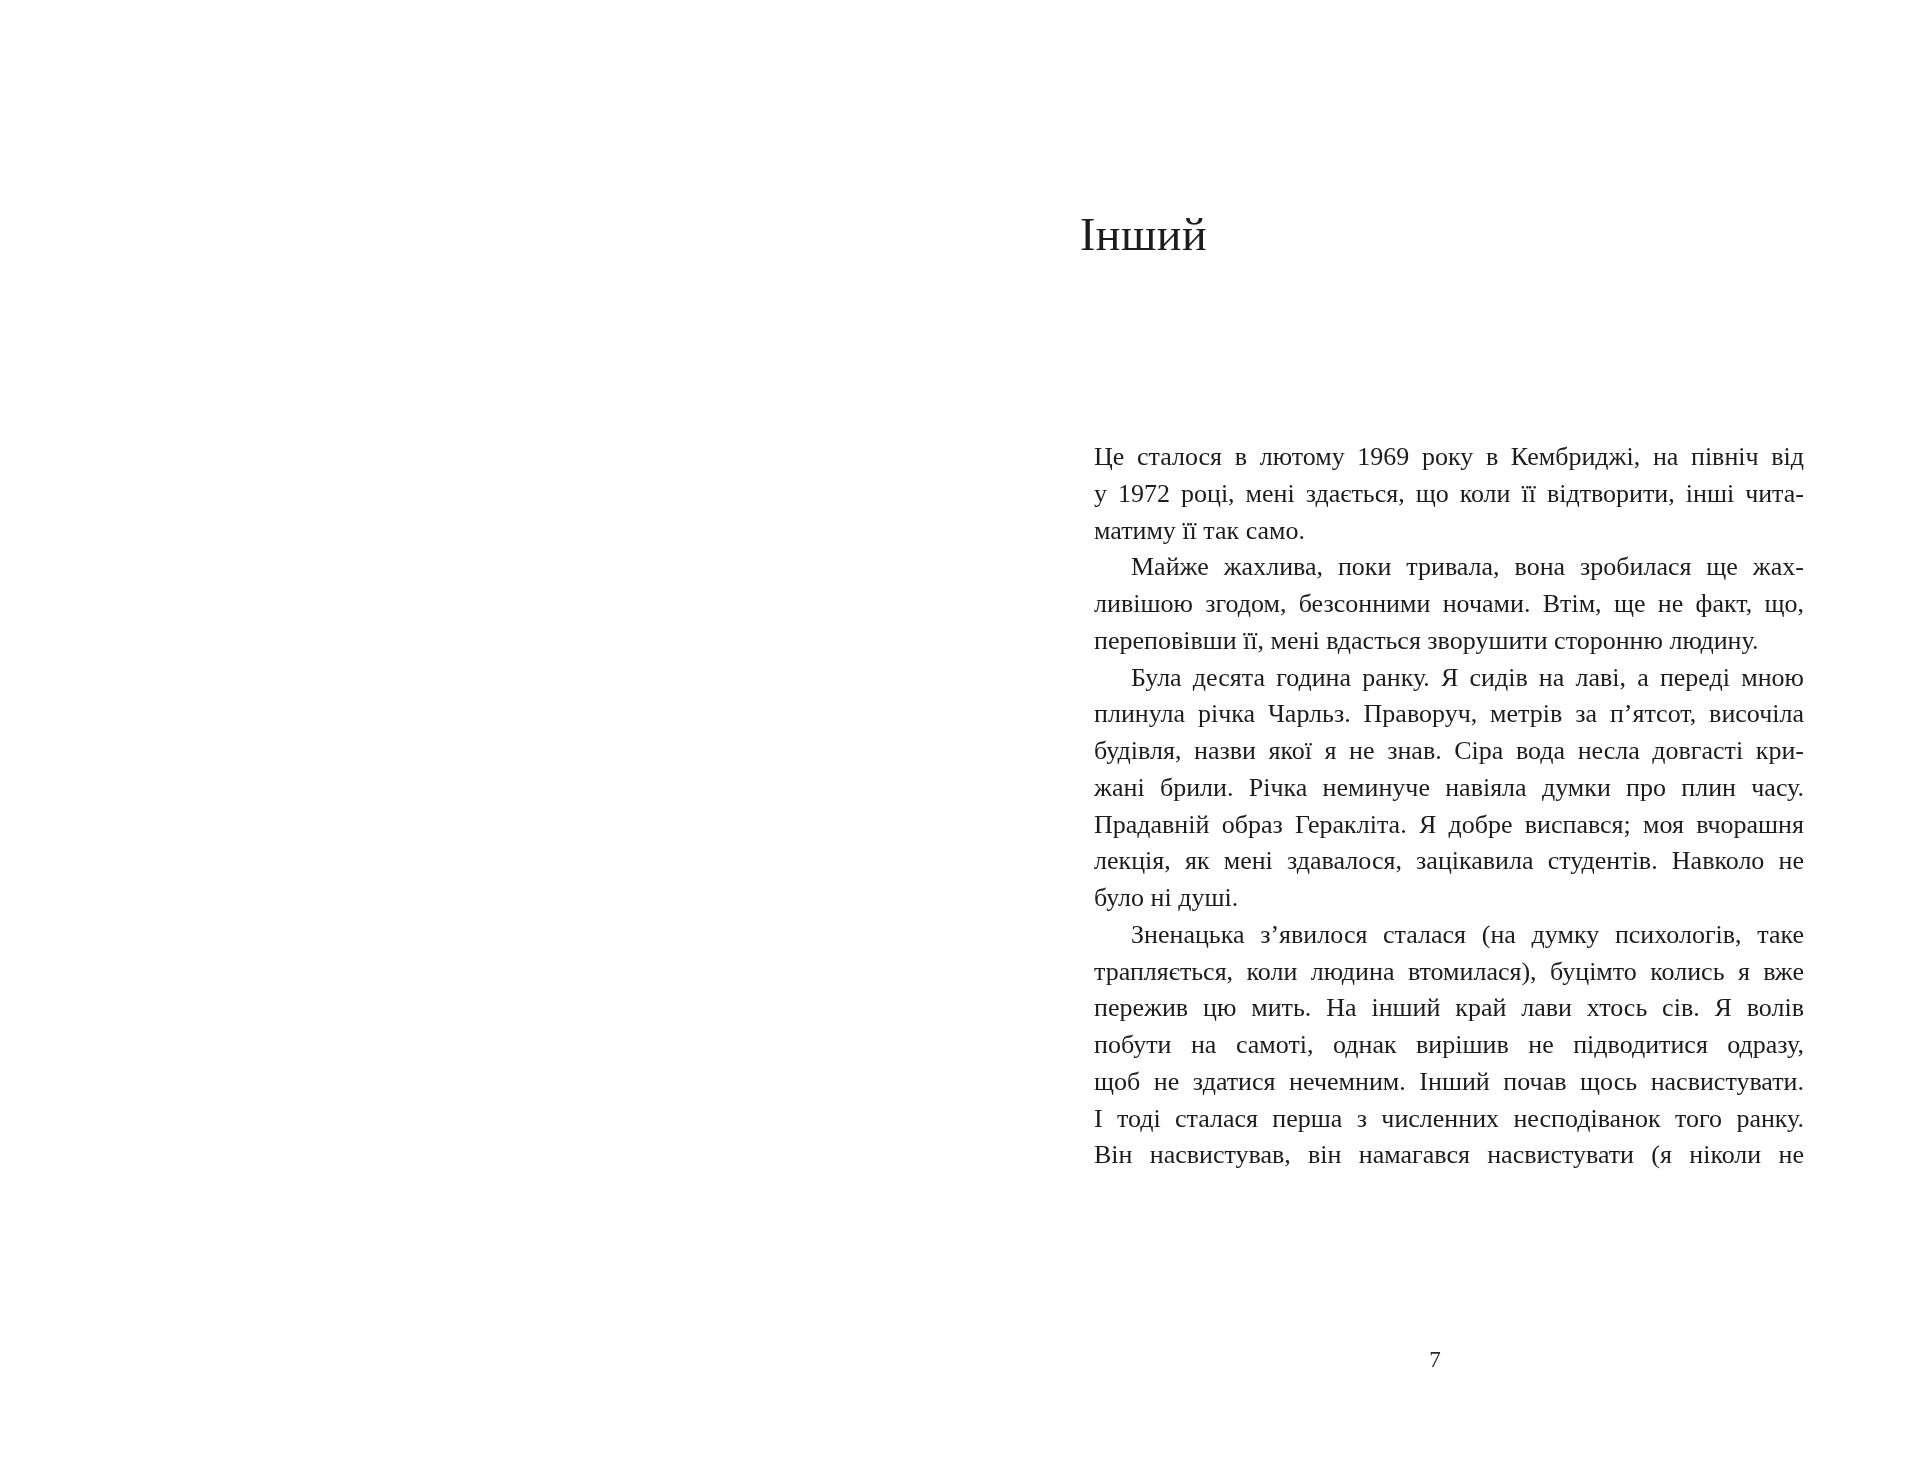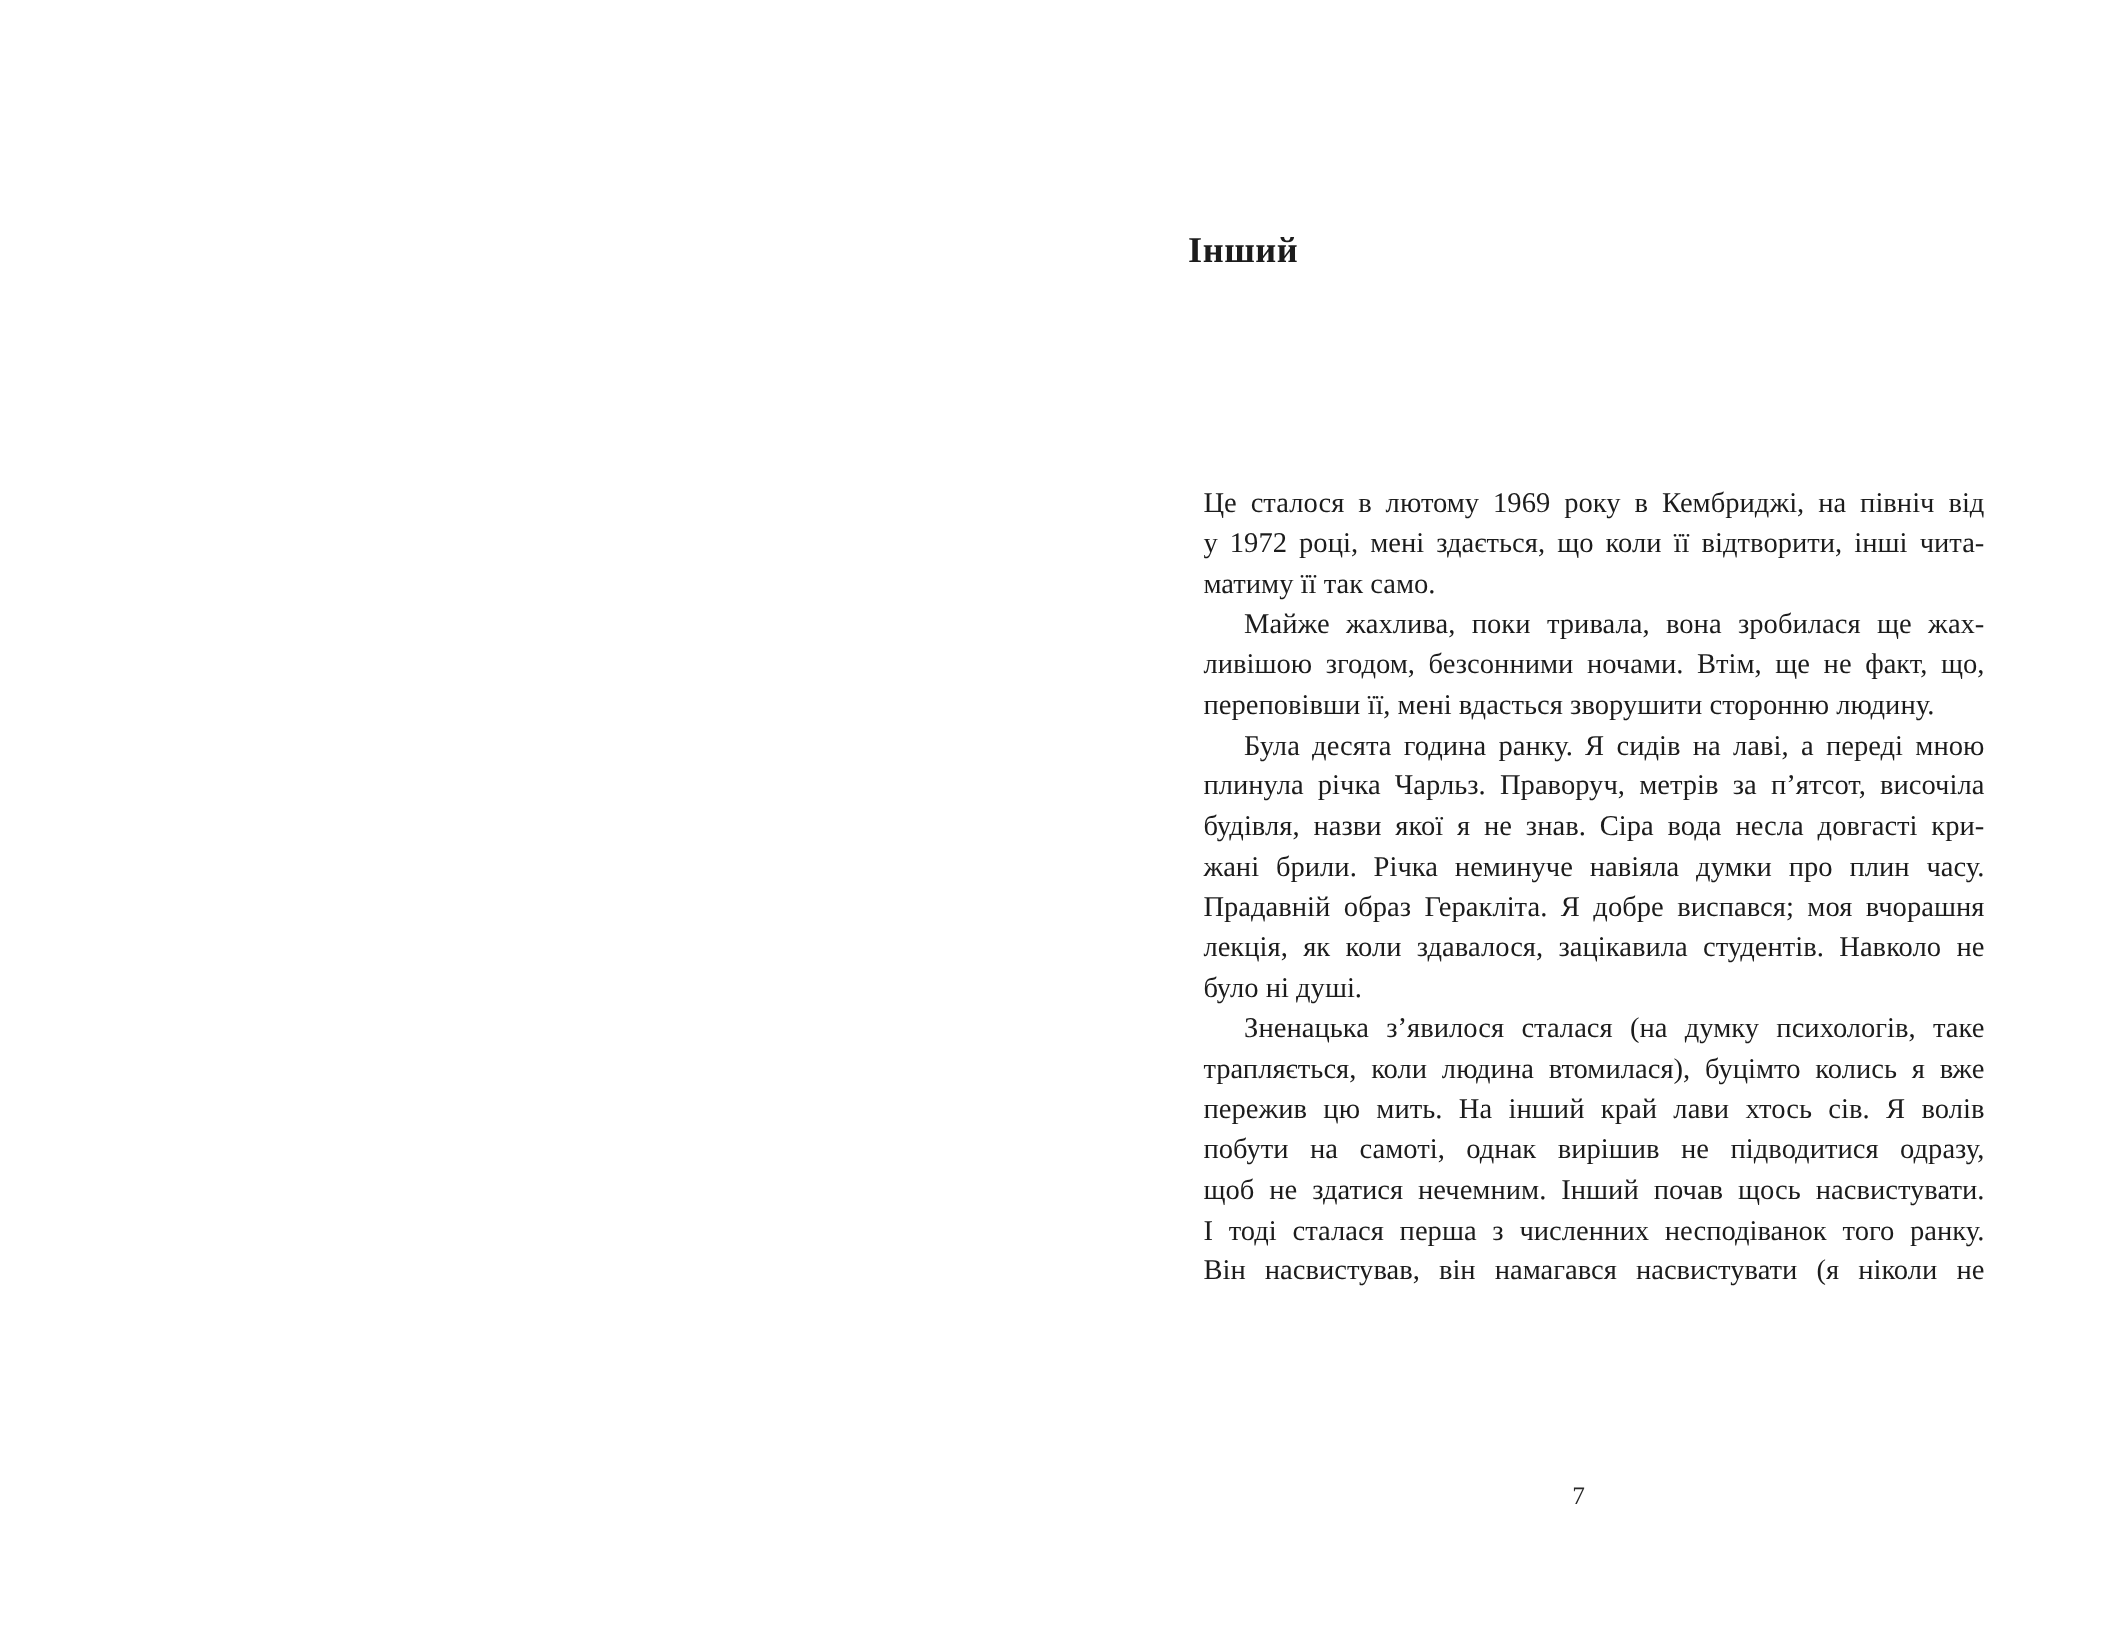--- a/index.html
+++ b/index.html
@@ -14,22 +14,22 @@
     background: #ffffff;
     font-family: "Liberation Serif", "DejaVu Serif", serif;
     color: #1c1c1c;
     overflow: hidden;
   }
   .chapter-title {
     position: absolute;
     left: 1080px;
     top: 212px;
     margin: 0;
-    font-size: 33px;
-    font-weight: 700;
+    font-size: 46px;
+    font-weight: 400;
     line-height: 1;
     letter-spacing: 0.5px;
     color: #1c1c1c;
   }
   .body-text {
     position: absolute;
     left: 1080px;
     top: 439px;
     width: 710px;
     font-size: 26px;
@@ -68,21 +68,21 @@
       <div class="line justified">у 1972 році, мені здається, що коли її відтворити, інші чита-</div>
       <div class="line">матиму її так само.</div>
       <div class="line justified indent">Майже жахлива, поки тривала, вона зробилася ще жах-</div>
       <div class="line justified">ливішою згодом, безсонними ночами. Втім, ще не факт, що,</div>
       <div class="line">переповівши її, мені вдасться зворушити сторонню людину.</div>
       <div class="line justified indent">Була десята година ранку. Я сидів на лаві, а переді мною</div>
       <div class="line justified">плинула річка Чарльз. Праворуч, метрів за п’ятсот, височіла</div>
       <div class="line justified">будівля, назви якої я не знав. Сіра вода несла довгасті кри-</div>
       <div class="line justified">жані брили. Річка неминуче навіяла думки про плин часу.</div>
       <div class="line justified">Прадавній образ Геракліта. Я добре виспався; моя вчорашня</div>
-      <div class="line justified">лекція, як коли здавалося, зацікавила студентів. Навколо не</div>
+      <div class="line justified">лекція, як мені здавалося, зацікавила студентів. Навколо не</div>
       <div class="line">було ні душі.</div>
       <div class="line justified indent">Зненацька з’явилося сталася (на думку психологів, таке</div>
       <div class="line justified">трапляється, коли людина втомилася), буцімто колись я вже</div>
       <div class="line justified">пережив цю мить. На інший край лави хтось сів. Я волів</div>
       <div class="line justified">побути на самоті, однак вирішив не підводитися одразу,</div>
       <div class="line justified">щоб не здатися нечемним. Інший почав щось насвистувати.</div>
       <div class="line justified">І тоді сталася перша з численних несподіванок того ранку.</div>
       <div class="line justified">Він насвистував, він намагався насвистувати (я ніколи не</div>
     </div>
 

